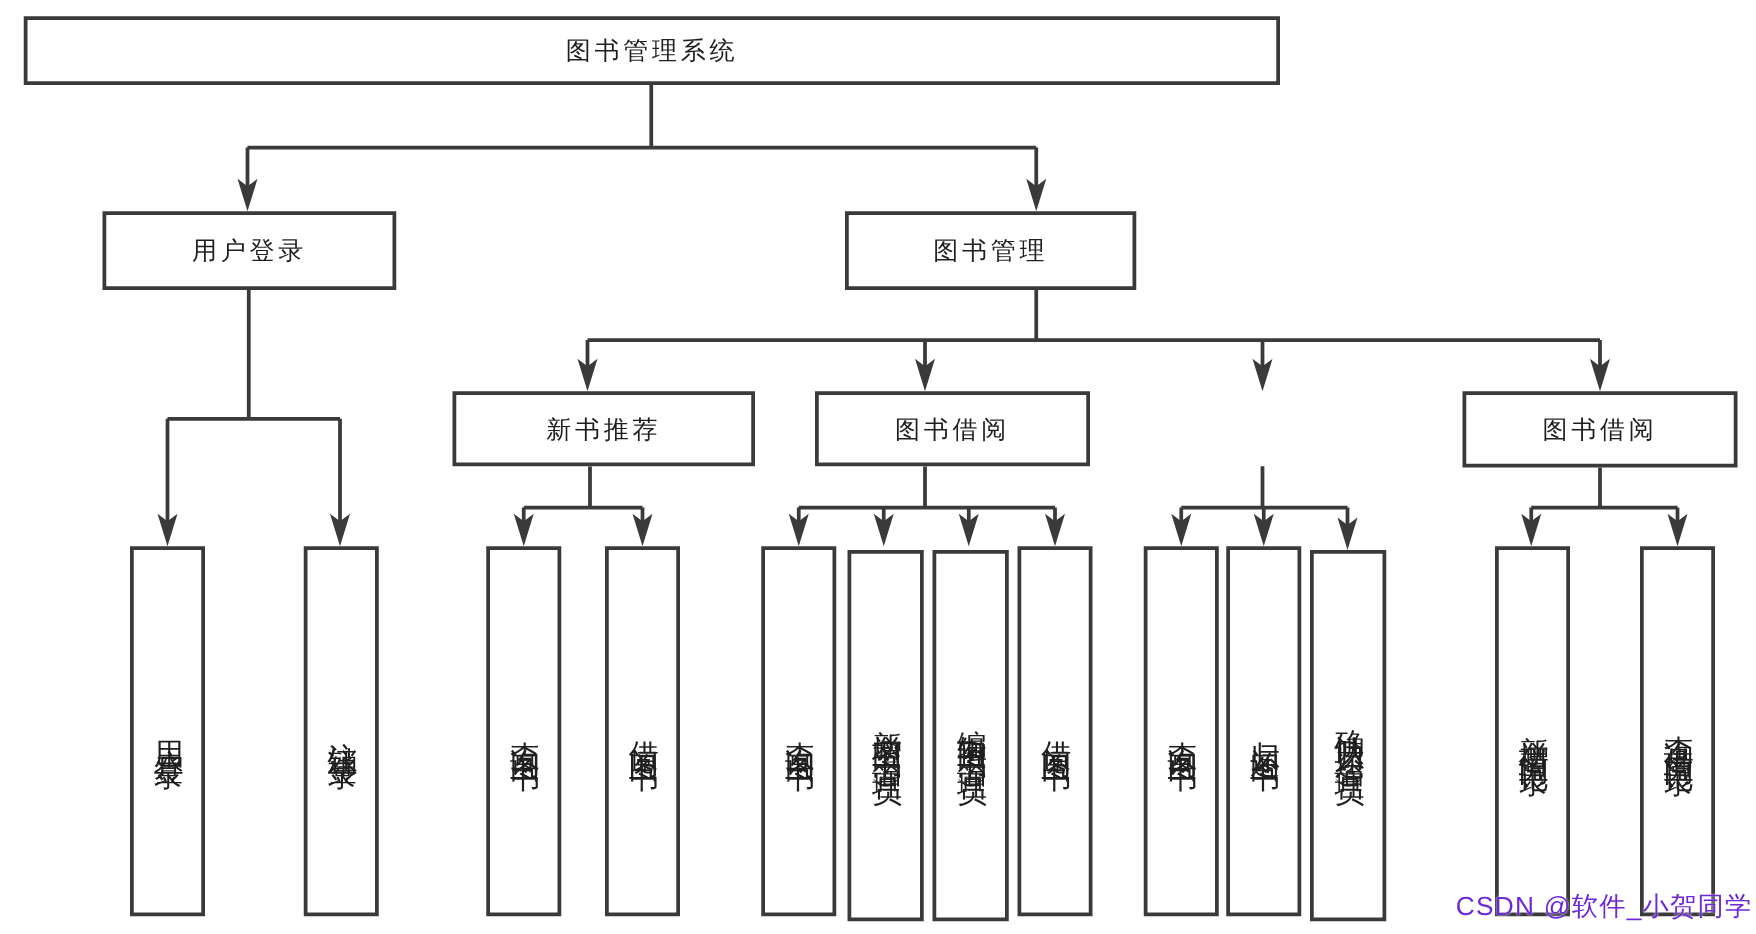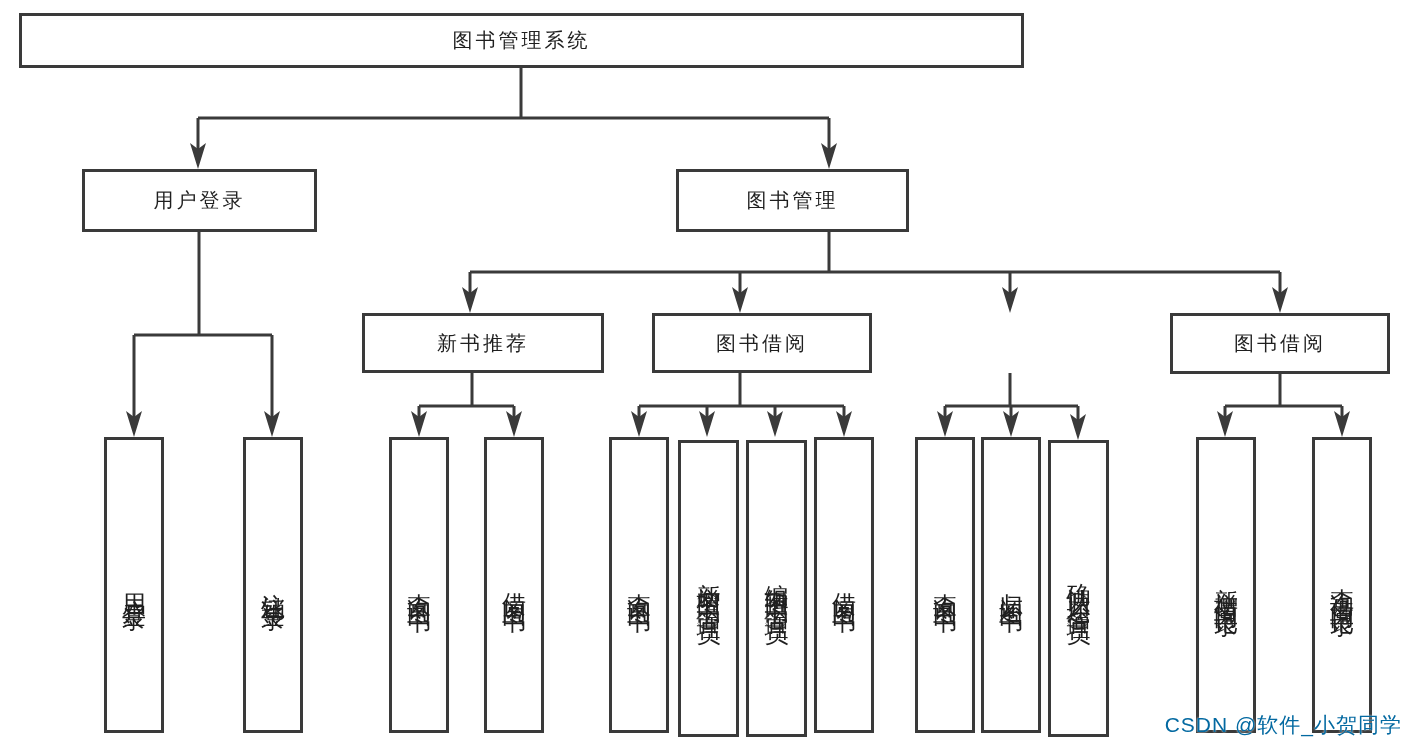--- a/index.html
+++ b/index.html
@@ -63,21 +63,21 @@
     color:var(--tx);
     white-space:nowrap;
   }
   .vbox.tall{top:440px;height:297px;width:61px;}
   .watermark{
     position:absolute;
     right:3px;
     bottom:8px;
     font-size:21px;
     letter-spacing:1px;
-    color:#0369a1;
+    color:#6d28d9;
     text-shadow:0 0 2px #ffffff;
     z-index:5;
   }
 </style>
 </head>
 <body>
 
 <div class="stage">
 
   <svg class="wires" viewBox="0 0 1405 747">

